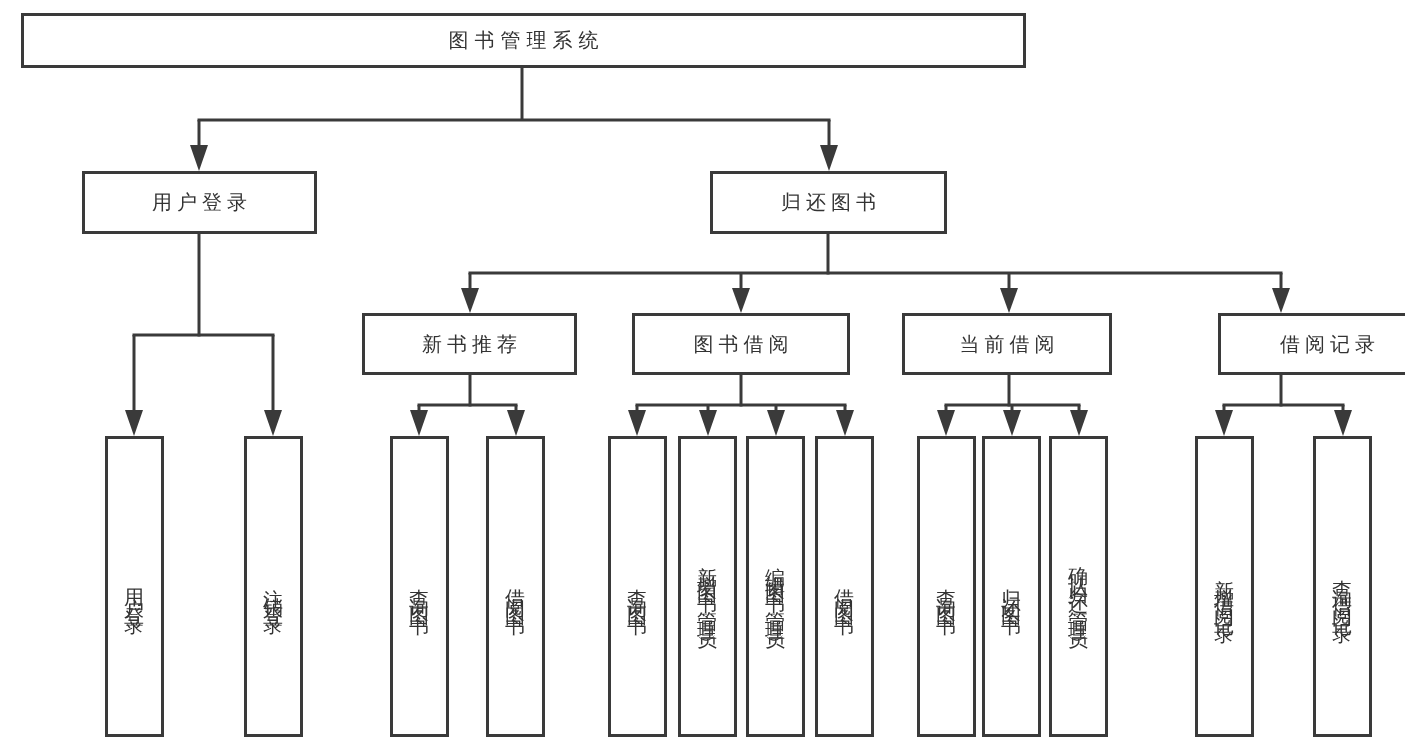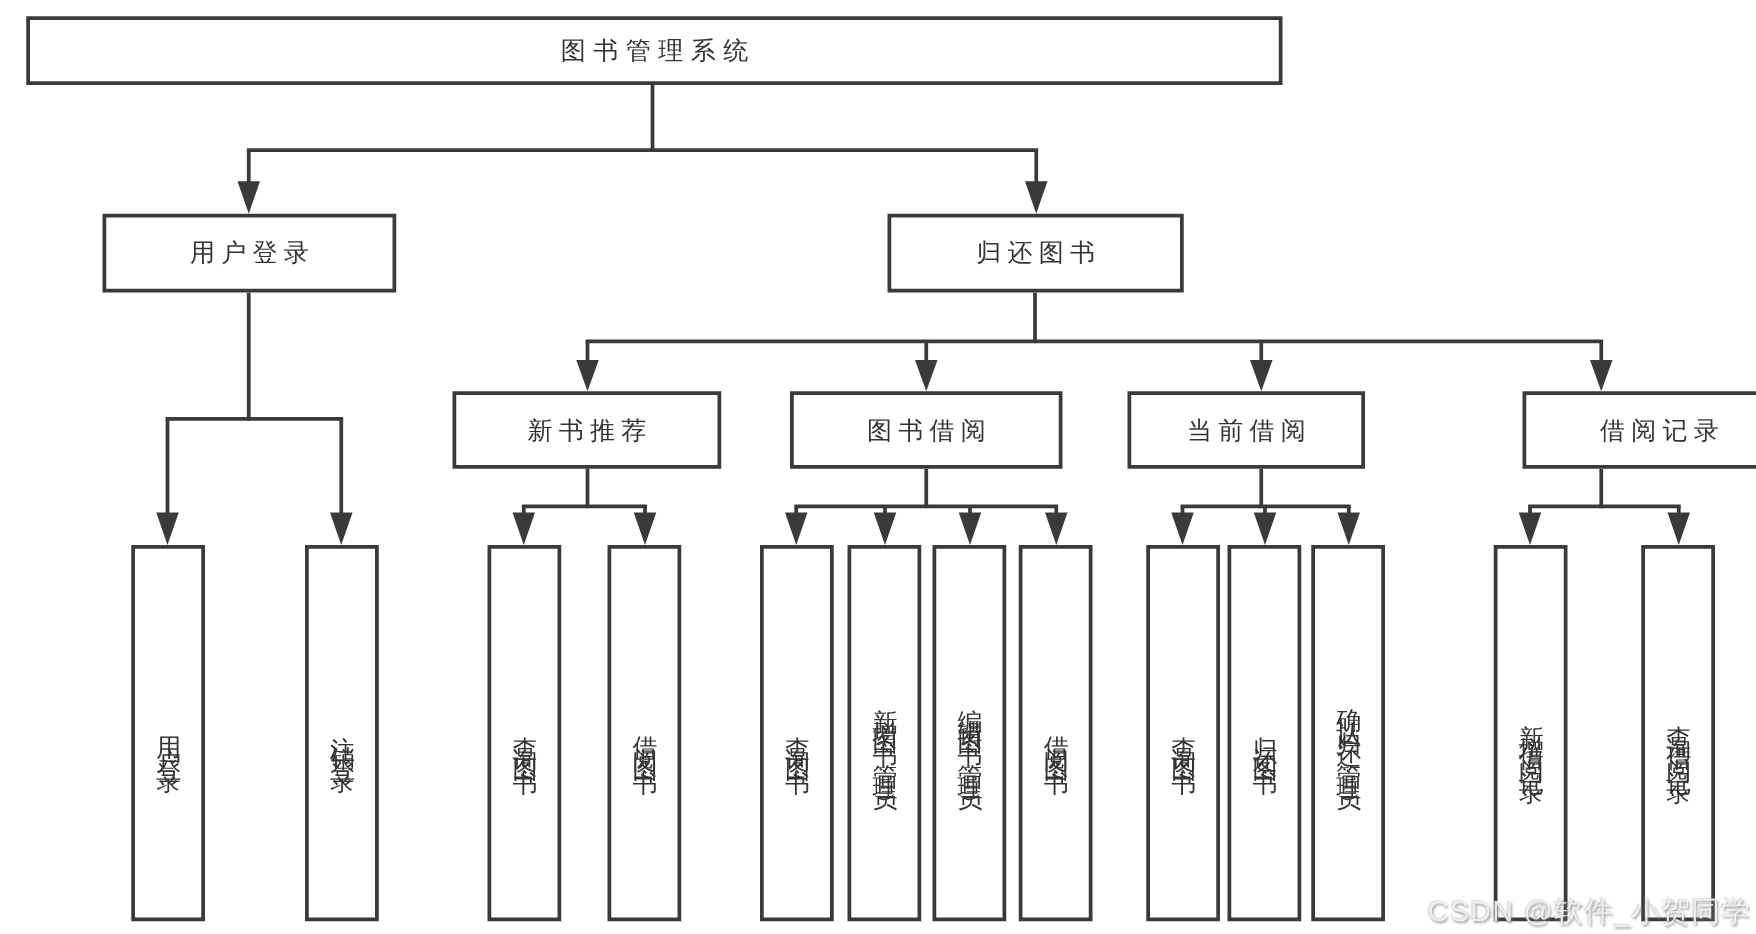--- a/index.html
+++ b/index.html
@@ -149,21 +149,21 @@
   <div class="box lvl2" style="left:710px; width:237px;">
     <span class="hlabel">归还图书</span>
   </div>
 
   <div class="box lvl3" style="left:362px; width:215px;">
     <span class="hlabel">新书推荐</span>
   </div>
   <div class="box lvl3" style="left:632px; width:218px;">
     <span class="hlabel">图书借阅</span>
   </div>
-  <div class="box lvl3" style="left:902px; width:190px;">
+  <div class="box lvl3" style="left:902px; width:210px;">
     <span class="hlabel">当前借阅</span>
   </div>
   <div class="box lvl3" style="left:1218px; width:219px;">
     <span class="hlabel">借阅记录</span>
   </div>
 
   <div class="box leaf" style="left:105px;">
     <span class="vlabel">用户登录</span>
   </div>
   <div class="box leaf" style="left:244px;">
@@ -200,15 +200,14 @@
     <span class="vlabel">确认归还（管理员）</span>
   </div>
 
   <div class="box leaf" style="left:1195px;">
     <span class="vlabel">新增借阅记录</span>
   </div>
   <div class="box leaf" style="left:1313px;">
     <span class="vlabel">查询借阅记录</span>
   </div>
 
-  <div class="watermark">CSDN @软件_小贺同学</div>
 
 </div>
 
 </body></html>

